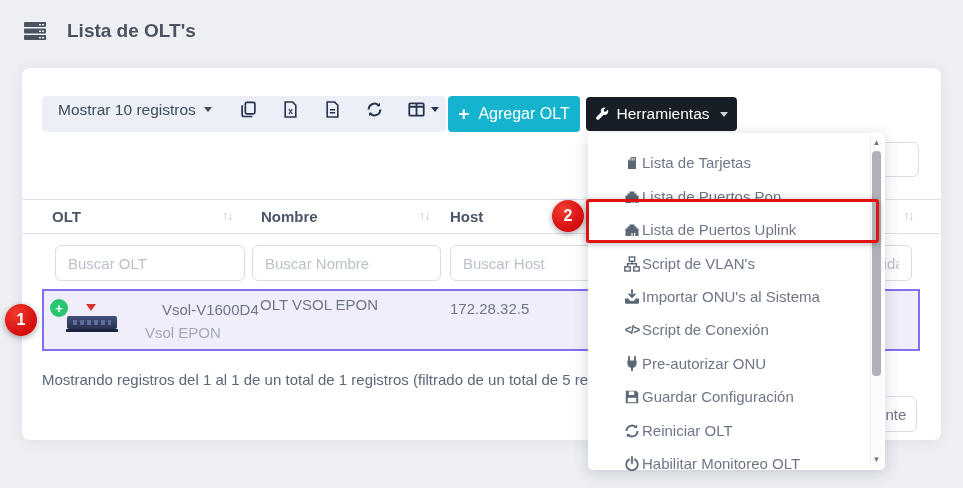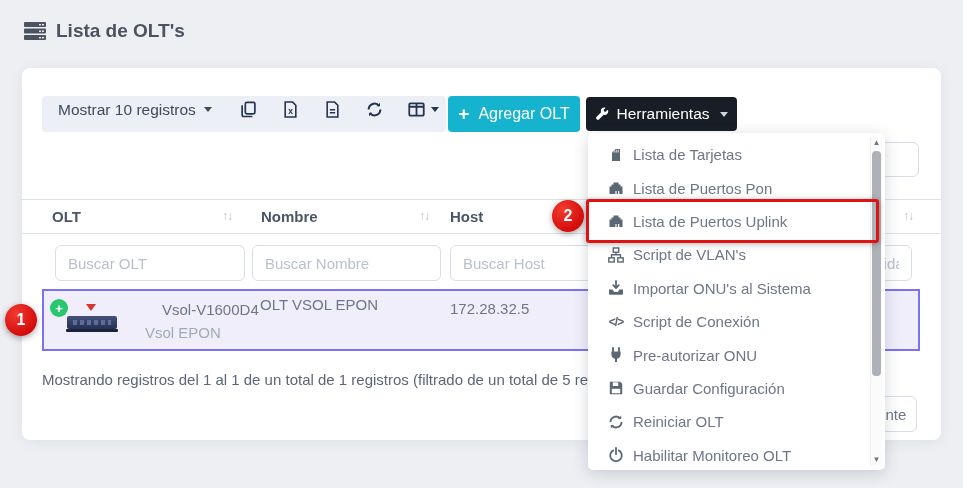--- a/index.html
+++ b/index.html
@@ -1,21 +1,21 @@
 <!DOCTYPE html>
 <html><head>
 <meta charset="utf-8">
 <style>
   html,body{margin:0;padding:0;}
   body{width:963px;height:488px;overflow:hidden;background:#edeff3;
        font-family:"Liberation Sans",sans-serif;-webkit-font-smoothing:antialiased;}
   .screen{position:relative;width:963px;height:488px;}
 
   
-  .page-header{position:absolute;left:24px;top:20px;display:flex;align-items:center;gap:10px;
+  .page-header{position:absolute;left:24px;top:20px;display:flex;align-items:center;gap:21px;
                color:#4b5360;font-size:19px;font-weight:700;}
   .page-header svg{display:block;}
 
   
   .card{position:absolute;left:22px;top:68px;width:919px;height:372px;background:#fff;
         border-radius:8px;box-shadow:0 2px 14px rgba(60,70,90,.08);}
 
   
   .length-bar{position:absolute;left:20px;top:28px;width:404px;height:36px;background:#ecf0f6;
               border-radius:4px;display:flex;align-items:center;padding:0 0 9px 16px;box-sizing:border-box;}
@@ -71,21 +71,21 @@
   .cell.sub{color:#a4aab4;}
 
   .footer-info{position:absolute;left:20px;top:303px;font-size:15px;color:#5b6678;white-space:nowrap;}
   .btn-next{position:absolute;left:811px;top:328px;width:84px;height:36px;background:#fff;
             border:1px solid #d8dee8;border-radius:6px;color:#6e7687;font-size:15px;cursor:pointer;}
 
   
   .dropdown{position:absolute;left:588px;top:133px;width:297px;height:337px;background:#fff;
             border-radius:5px;box-shadow:0 3px 16px rgba(40,50,70,.20);z-index:20;padding-top:5px;
             box-sizing:border-box;}
-  .menu-item{height:33.4px;display:flex;align-items:center;gap:9px;padding-left:20px;
+  .menu-item{height:33.4px;display:flex;align-items:flex-end;gap:2px;padding-left:36px;
              color:#6e7687;font-size:15px;cursor:pointer;white-space:nowrap;}
   .menu-item .ic{color:#5c6775;width:16px;height:16px;}
   .code-txt{font-weight:700;font-size:12px;letter-spacing:-1px;color:#5c6775;}
 
   .sb{position:absolute;right:3px;top:4px;bottom:4px;width:11px;background:#fbfbfc;border-left:1px solid #eee;}
   .sb-up,.sb-down{position:absolute;left:0;width:11px;height:12px;color:#6f7782;font-size:8px;
                   text-align:center;line-height:12px;cursor:pointer;}
   .sb-up{top:0;} .sb-up::after{content:"▲";}
   .sb-down{bottom:0;} .sb-down::after{content:"▼";}
   .sb-thumb{position:absolute;left:1px;top:14px;width:9px;height:225px;background:#aeb1b6;

